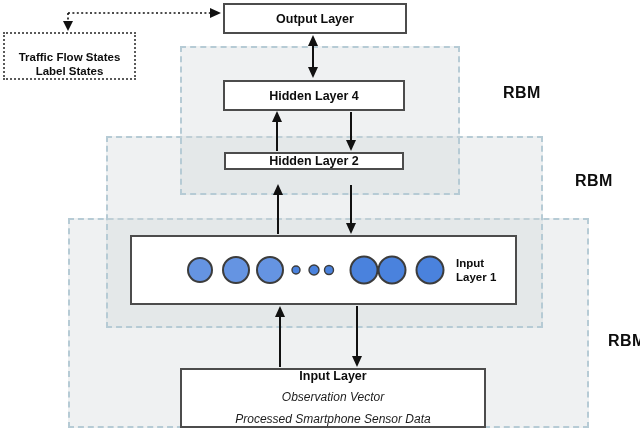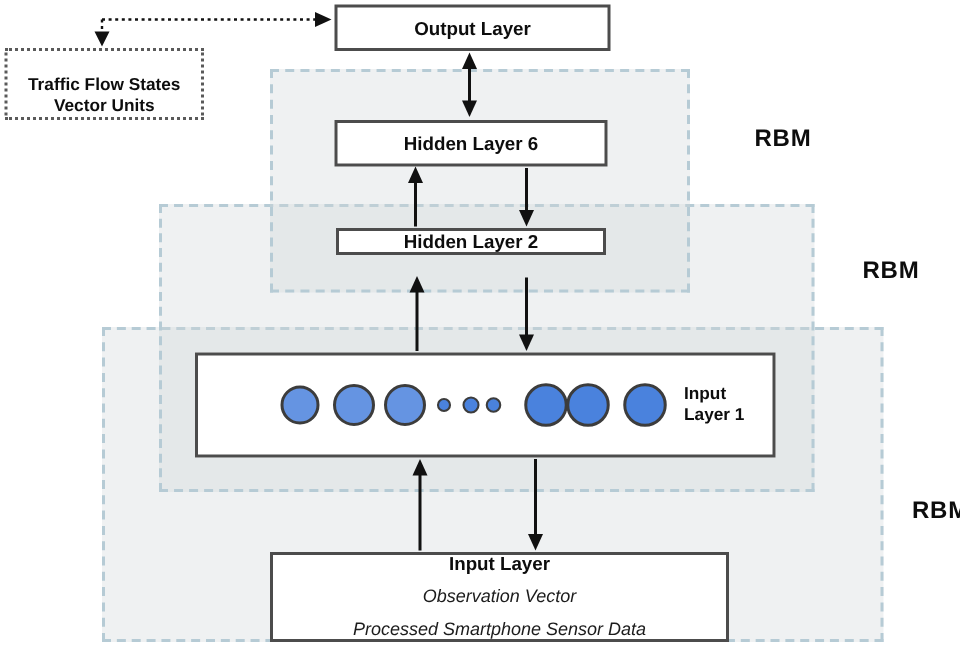--- a/index.html
+++ b/index.html
@@ -61,42 +61,42 @@
 
   <div class="rbm-label" id="rbm-label-top">RBM</div>
   <div class="rbm-label" id="rbm-label-middle">RBM</div>
   <div class="rbm-label" id="rbm-label-bottom">RBM</div>
 
   <div class="box" id="output-layer-box">
     <span>Output Layer</span>
   </div>
 
   <div class="box" id="hidden-layer3-box">
-    <span>Hidden Layer 6</span>
+    <span>Hidden Layer 4</span>
   </div>
 
   <div class="box" id="hidden-layer2-box">
     <span>Hidden Layer 2</span>
   </div>
 
   <div class="box" id="hidden-layer1-box"></div>
   <div id="hidden-layer1-label">
     <div>Input</div>
     <div>Layer 1</div>
   </div>
 
   <div class="box" id="input-layer-box">
     <div>Input Layer</div>
     <div class="sub">Observation Vector</div>
     <div class="sub">Processed Smartphone Sensor Data</div>
   </div>
 
   <div id="label-units-box">
     <div>Traffic Flow States</div>
-    <div>Vector Units</div>
+    <div>Label States</div>
   </div>
 
   <svg id="overlay" width="640" height="433" viewBox="0 0 640 433">
 
     <g fill="#111" stroke="#111">
       <line x1="313" y1="42" x2="313" y2="71" stroke-width="2"></line>
       <polygon points="313,35 308,46 318,46" stroke="none"></polygon>
       <polygon points="313,78 308,67 318,67" stroke="none"></polygon>
     </g>
 

